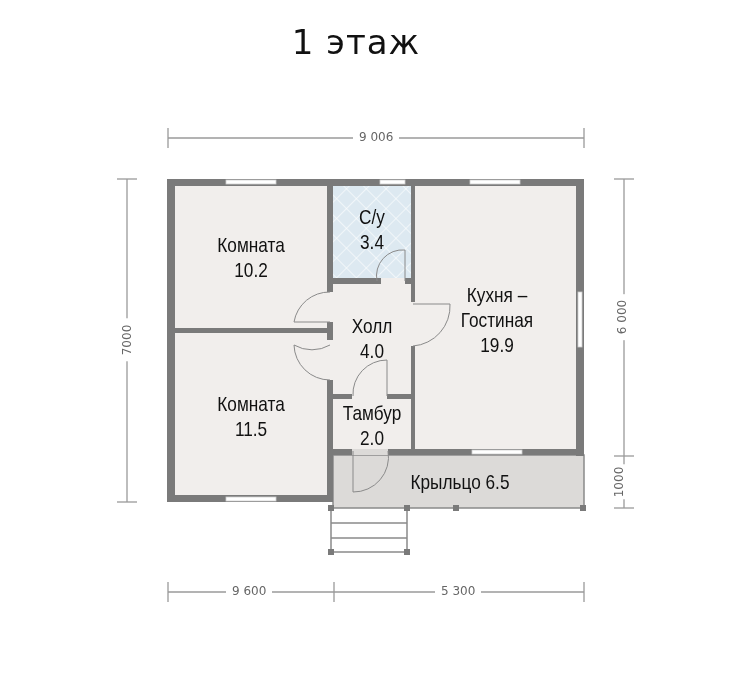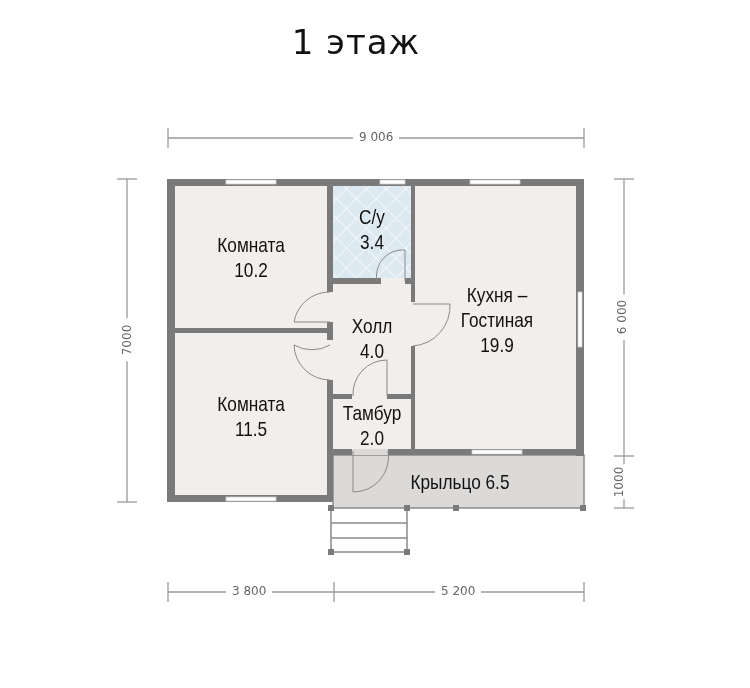--- a/index.html
+++ b/index.html
@@ -132,14 +132,14 @@
   <div>19.9</div>
 </div>
 <div class="lbl" style="left:460px;top:469px;">
   <div>Крыльцо 6.5</div>
 </div>
 
 <div class="dim" style="left:353px;top:130px;">9 006</div>
 <div class="dim v" style="left:106px;top:333px;">7000</div>
 <div class="dim v" style="left:599px;top:310px;">6 000</div>
 <div class="dim v" style="left:602px;top:475px;padding:0 2px;">1000</div>
-<div class="dim" style="left:226px;top:584px;">3 800</div>
-<div class="dim" style="left:435px;top:584px;">5 200</div>
+<div class="dim" style="left:226px;top:584px;">9 600</div>
+<div class="dim" style="left:435px;top:584px;">5 300</div>
 
 </body></html>

